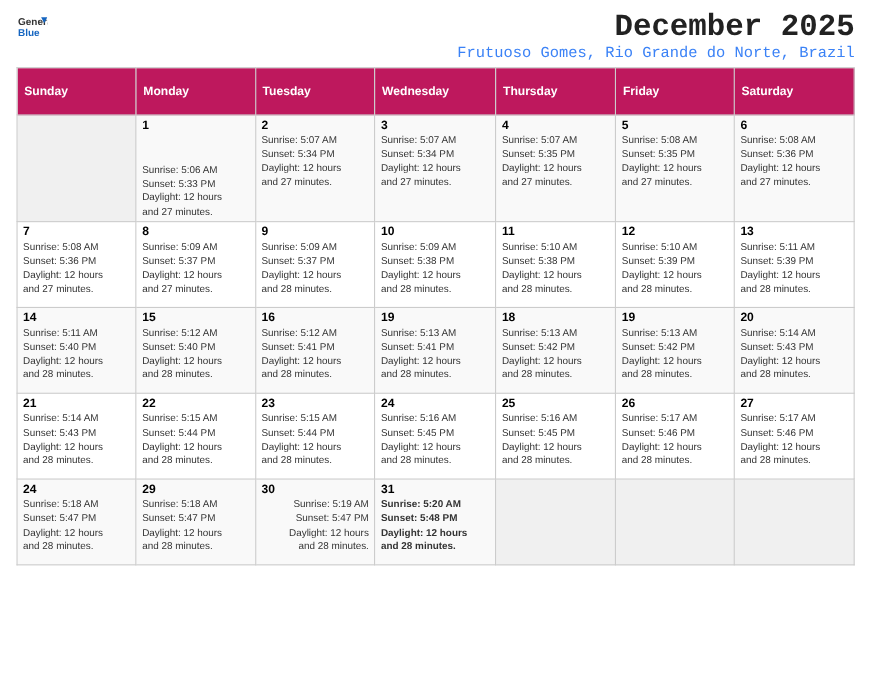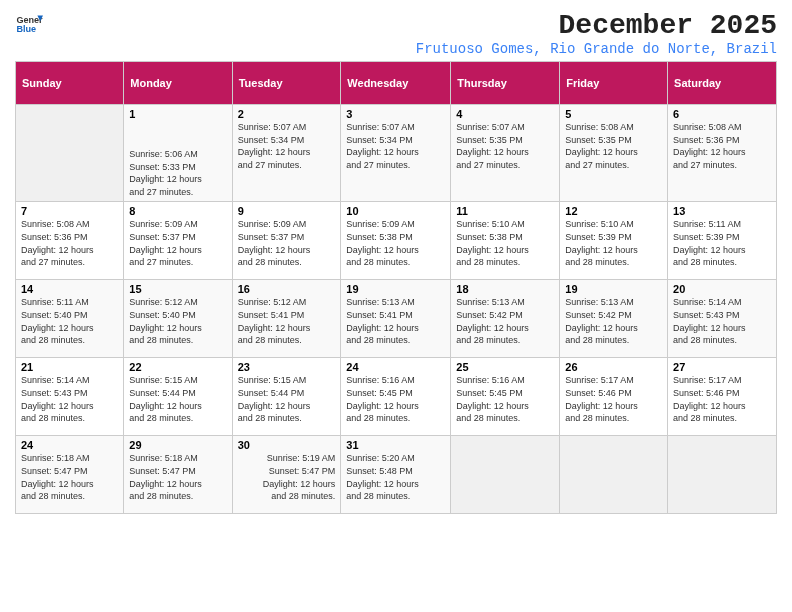--- a/index.html
+++ b/index.html
@@ -331,21 +331,21 @@
           </td>
           <td>
             <span class="day-num">30</span>
             <div class="day-info" style="white-space: pre-line; text-align: right;">Sunrise: 5:19 AM
 Sunset: 5:47 PM
 Daylight: 12 hours
 and 28 minutes.</div>
           </td>
           <td>
             <span class="day-num">31</span>
-            <div class="day-info" style="white-space: pre-line;">Sunrise: 5:20 AM
+            <div class="day-info" style="white-space: pre-line; font-weight: bold;">Sunrise: 5:20 AM
 Sunset: 5:48 PM
 Daylight: 12 hours
 and 28 minutes.</div>
           </td>
           <td class="empty-cell"></td>
           <td class="empty-cell"></td>
           <td class="empty-cell"></td>
         </tr>
       </tbody>
   </table>

